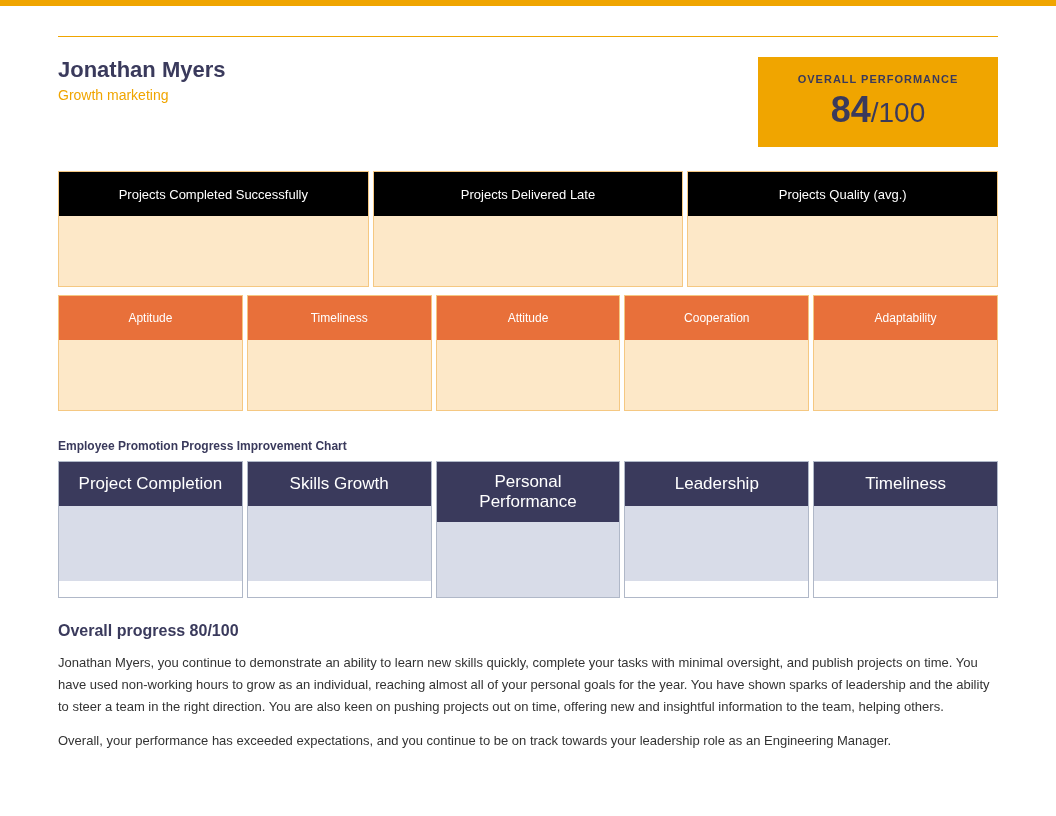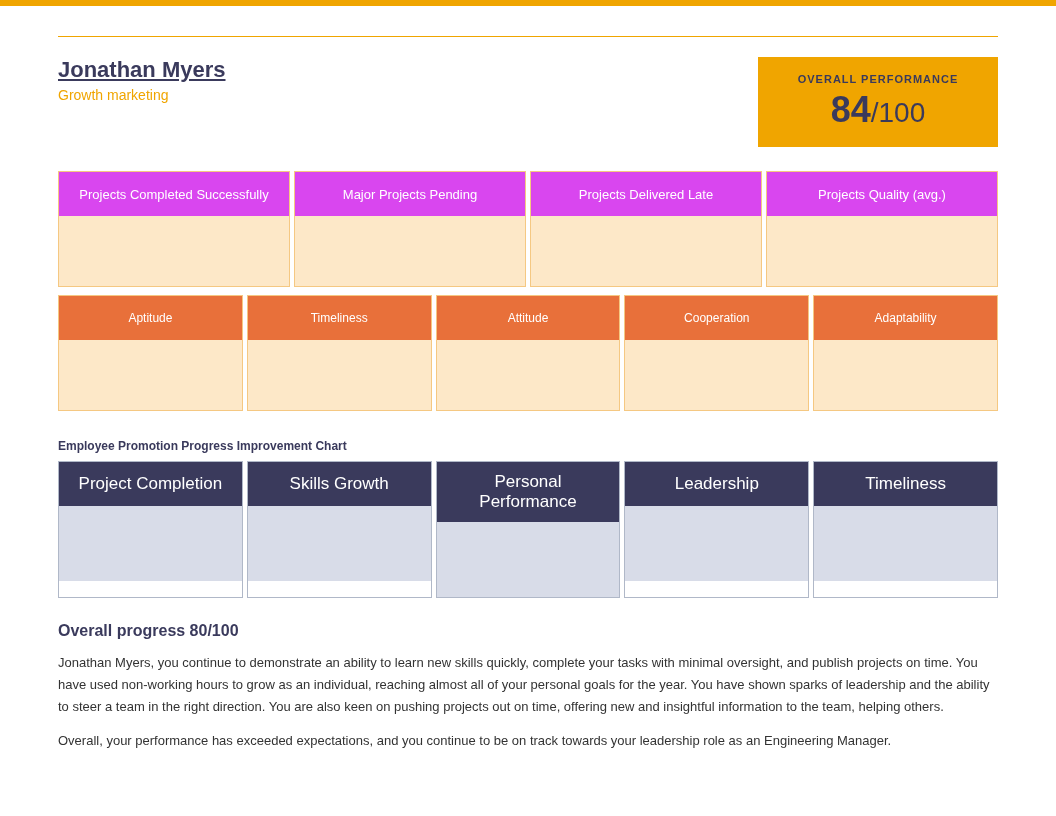--- a/index.html
+++ b/index.html
@@ -32,21 +32,20 @@
       display: flex;
       justify-content: space-between;
       align-items: flex-start;
       margin-bottom: 24px;
     }
     .employee-name {
       font-size: 22px;
       font-weight: 700;
       color: #3a3a5c;
       margin-bottom: 4px;
-      text-decoration: underline;
     }
     .employee-role {
       font-size: 14px;
       color: #f0a500;
     }
     .overall-perf-box {
       background: #f0a500;
       padding: 16px 37px;
       text-align: center;
       min-width: 240px;
@@ -75,21 +74,21 @@
       gap: 0;
       margin-bottom: 8px;
     }
     .stat-card {
       flex: 1;
       border: 1px solid #f5c882;
       margin-right: 4px;
     }
     .stat-card:last-child { margin-right: 0; }
     .stat-card-header {
-      background: #d946ef;
+      background: #000000;
       color: #fff;
       font-size: 13px;
       padding: 0 12px;
       text-align: center;
       min-height: 44px;
       display: flex;
       align-items: center;
       justify-content: center;
     }
     .stat-card-body {
@@ -193,24 +192,20 @@
       </div>
     </div>
   </div>
 
   <div class="stats-row">
     <div class="stat-card">
       <div class="stat-card-header">Projects Completed Successfully</div>
       <div class="stat-card-body"></div>
     </div>
     <div class="stat-card">
-      <div class="stat-card-header">Major Projects Pending</div>
-      <div class="stat-card-body"></div>
-    </div>
-    <div class="stat-card">
       <div class="stat-card-header">Projects Delivered Late</div>
       <div class="stat-card-body"></div>
     </div>
     <div class="stat-card">
       <div class="stat-card-header">Projects Quality (avg.)</div>
       <div class="stat-card-body"></div>
     </div>
   </div>
 
   <div class="skills-row">

